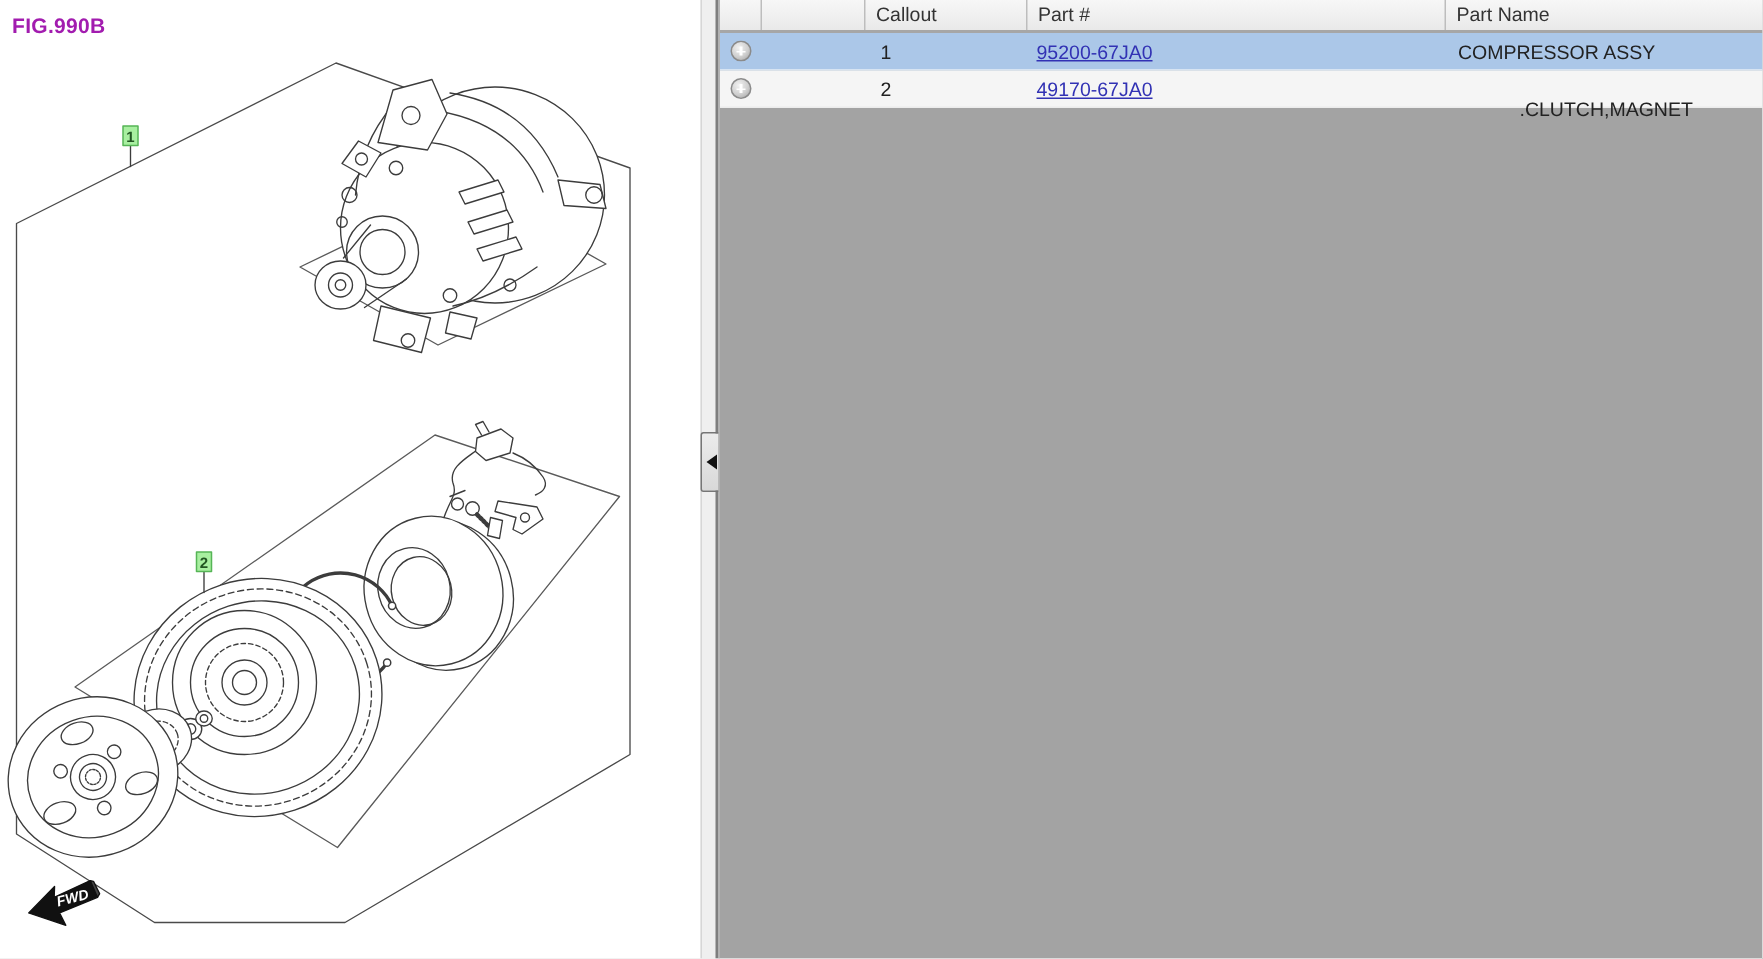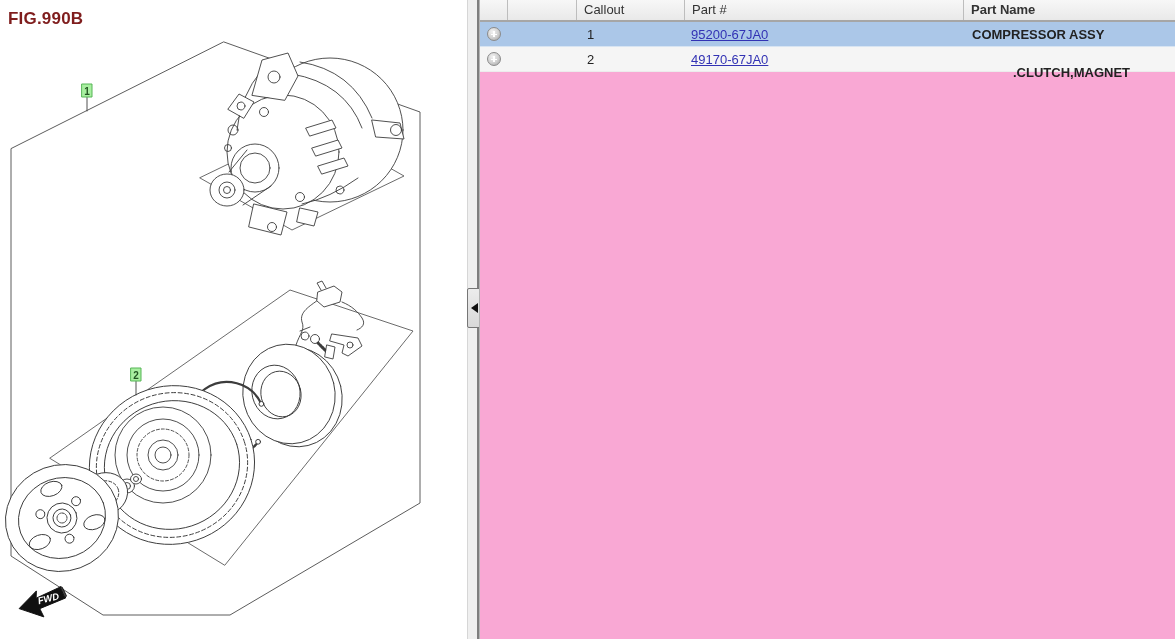--- a/index.html
+++ b/index.html
@@ -2,45 +2,45 @@
 <html style="--sel-bg: #abc7e8; --row-bg: #f5f5f5; --link: #3232b4; --header-border: #a6a6a6;"><head>
 <meta charset="utf-8">
 <style>
   * { margin:0; padding:0; box-sizing:border-box; }
   html,body { width:1175px; height:639px; background:#fff; overflow:hidden;
               font-family:"Liberation Sans", sans-serif; }
   .stage { position:relative; width:1175px; height:639px; background:#fff; }
 
   
   .left-panel { position:absolute; left:0; top:0; width:467px; height:639px; background:#fff; }
-  .fig-label { position:absolute; left:8px; top:9px; font-size:17px; font-weight:bold; color:#7f1d1d; letter-spacing:.2px; }
+  .fig-label { position:absolute; left:8px; top:9px; font-size:14px; font-weight:bold; color:#a21caf; letter-spacing:.2px; }
   .diagram-svg { position:absolute; left:0; top:0; }
 
   
   .splitter { position:absolute; left:467px; top:0; width:12px; height:639px;
               background:#efefef; border-left:1px solid #d6d6d6; border-right:2px solid #7e7e7e; }
   .splitter-handle { position:absolute; left:-1px; top:288px; width:14px; height:40px;
               background:linear-gradient(#ececec,#d8d8d8); border:1px solid #767676; border-radius:2px;
               display:flex; align-items:center; justify-content:center; }
   .collapse-arrow { width:0; height:0; border-top:5px solid transparent; border-bottom:5px solid transparent;
               border-right:7px solid #111; }
 
   
-  .right-panel { position:absolute; left:479px; top:0; width:696px; height:639px; background:#f9a8d4;
+  .right-panel { position:absolute; left:479px; top:0; width:696px; height:639px; background:#a3a3a3;
                  border-left:1px solid #b3b3b3; }
   .grid-header { display:flex; height:22px; background:linear-gradient(#f7f7f7,#e9e9e9);
                  border-bottom:2px solid var(--header-border,#a6a6a6); }
   .hcell { font-size:13px; color:#333; line-height:20px; padding-left:7px;
            border-right:1px solid #bdbdbd; overflow:hidden; white-space:nowrap; }
   .hcell:last-child { border-right:none; }
   .c-exp  { width:28px; flex:none; }
   .c-sp   { width:69px; flex:none; }
   .c-callout { width:108px; flex:none; }
   .c-part { width:279px; flex:none; }
-  .c-name { width:212px; flex:none;font-weight:bold; }
+  .c-name { width:212px; flex:none; }
 
   .grid-row { display:flex; height:25px; align-items:center; background:var(--row-bg,#f5f5f5);
               border-bottom:1px solid #ececec; cursor:default; }
   .grid-row.selected { background:var(--sel-bg,#abc7e8); border-bottom:1px solid #d7e4f2; }
   .cell { font-size:13px; color:#222; overflow:hidden; white-space:nowrap; }
   .cell.c-exp { display:flex; justify-content:center; }
   .cell.c-callout { padding-left:10px; }
   .cell.c-part { padding-left:6px; }
   .cell.c-name { padding-left:8px; }
   .part-link { color:var(--link,#3232b4); text-decoration:underline; cursor:pointer;margin-top:32px; }

